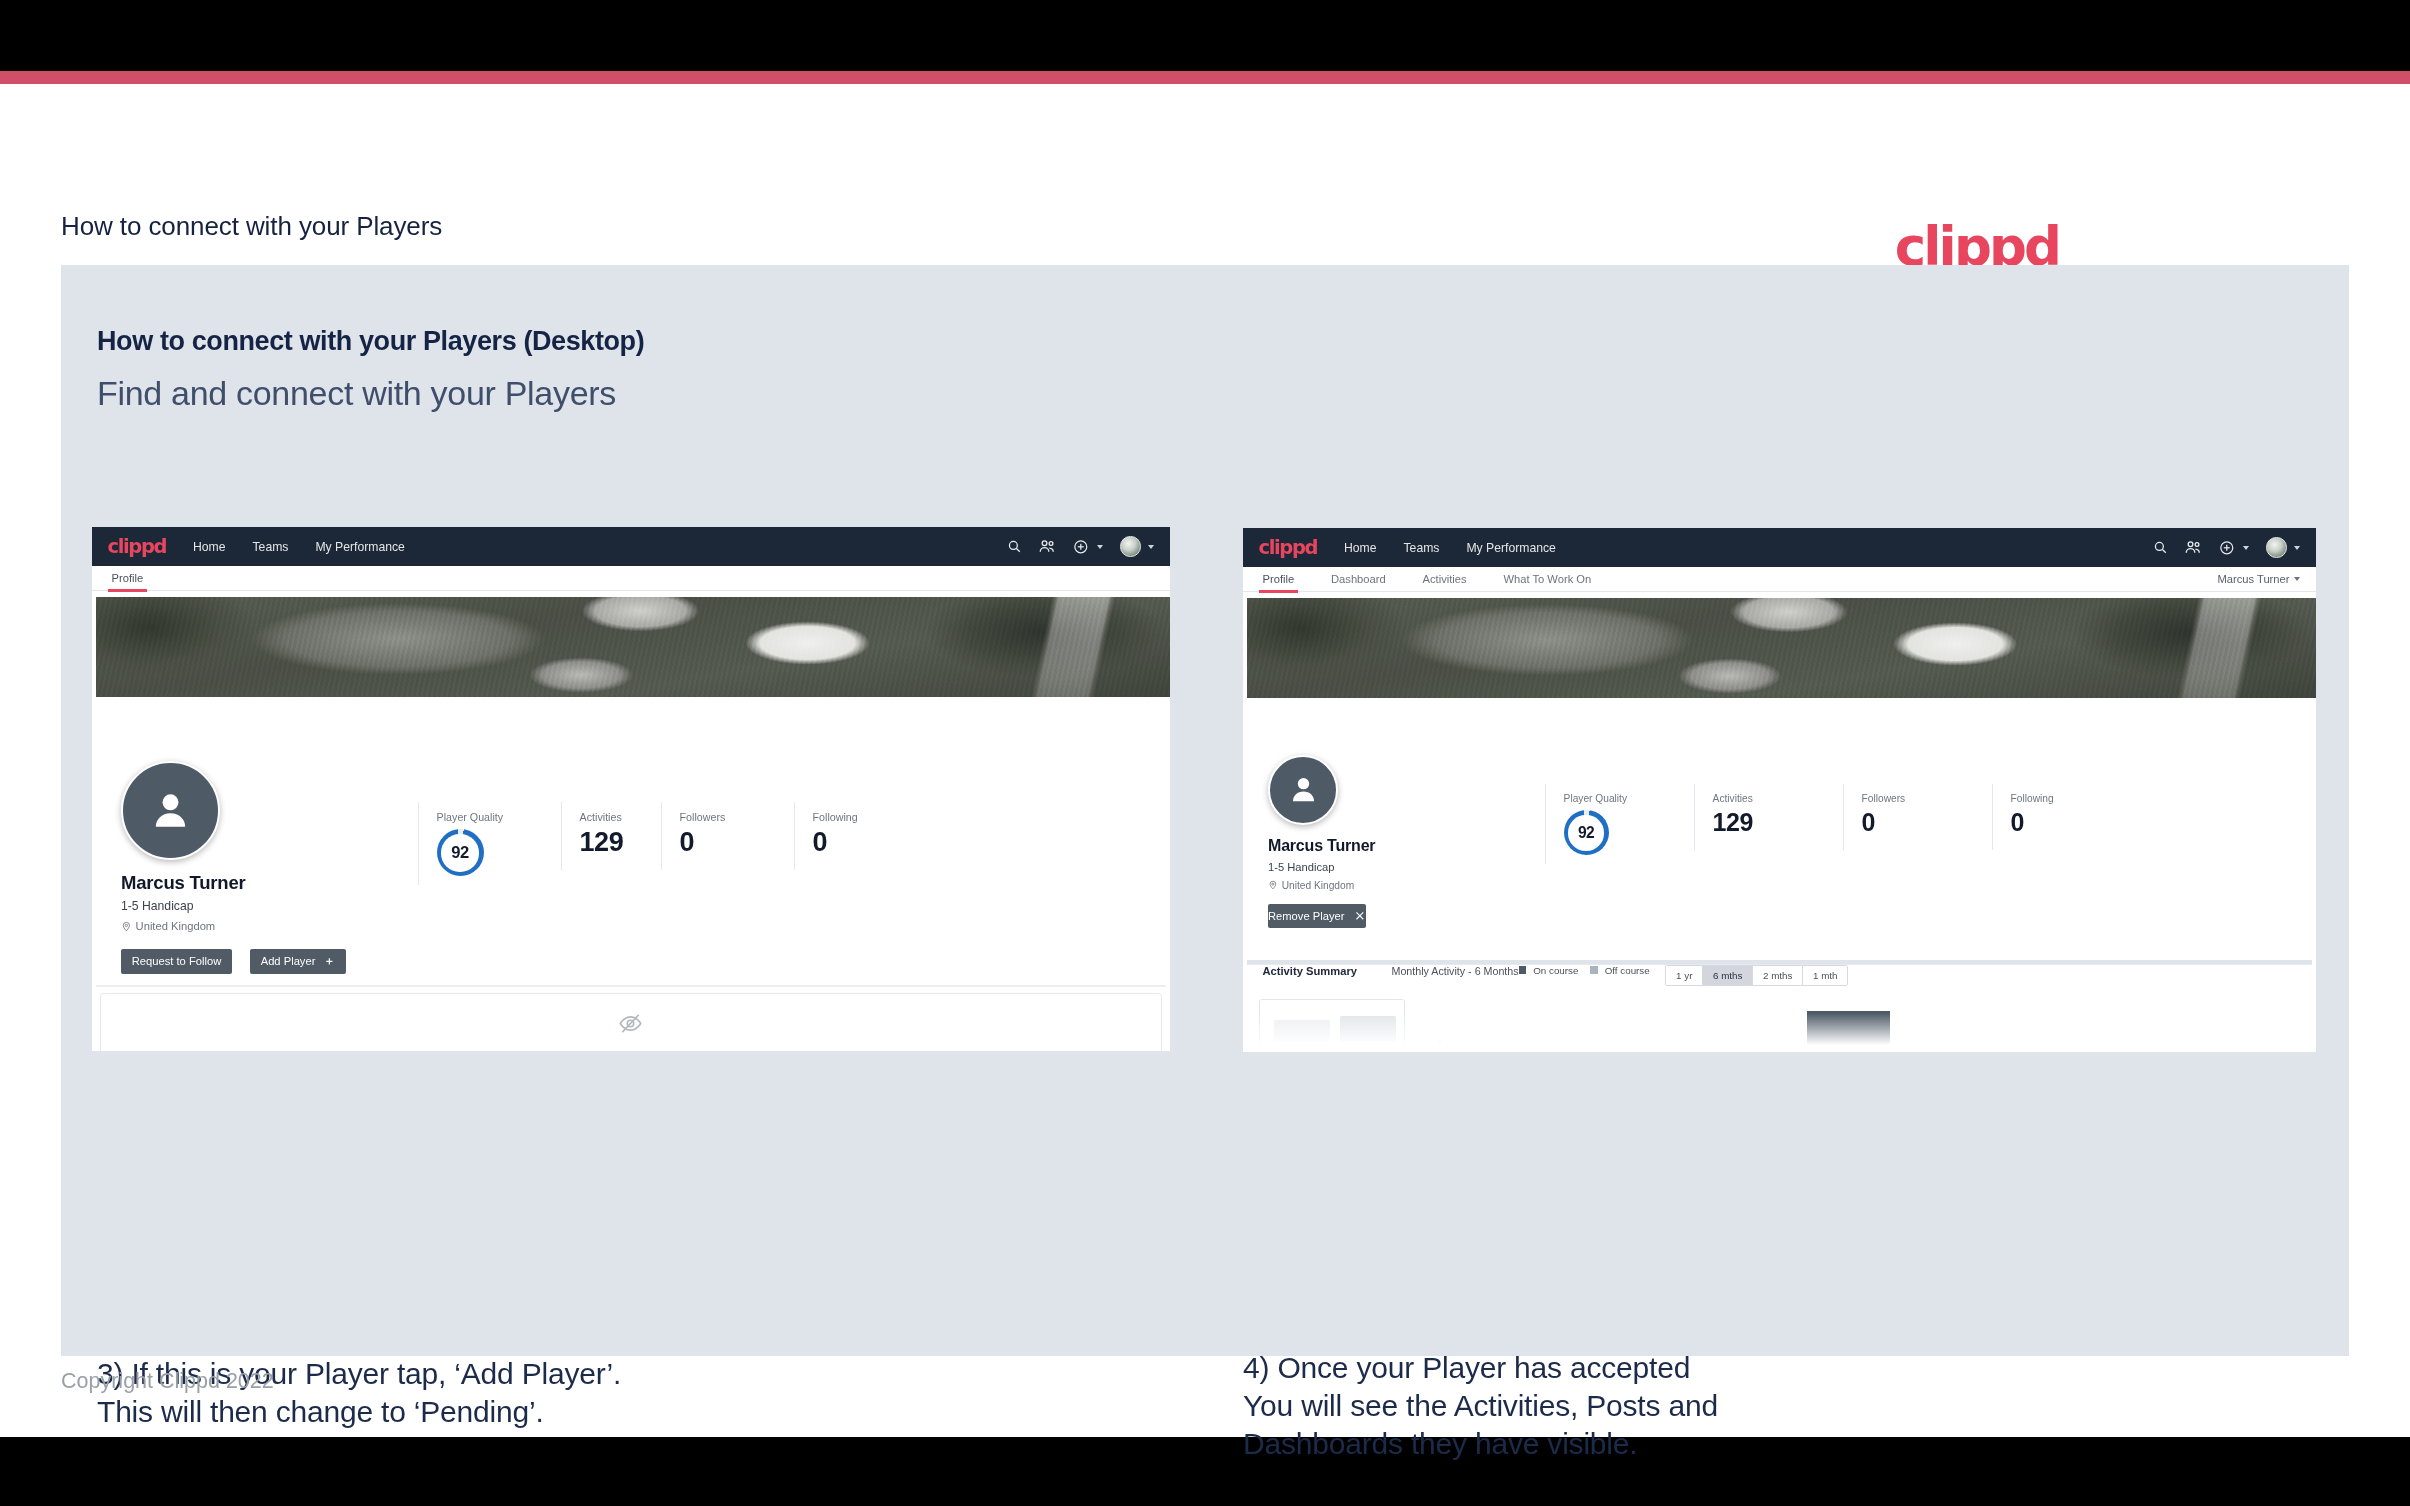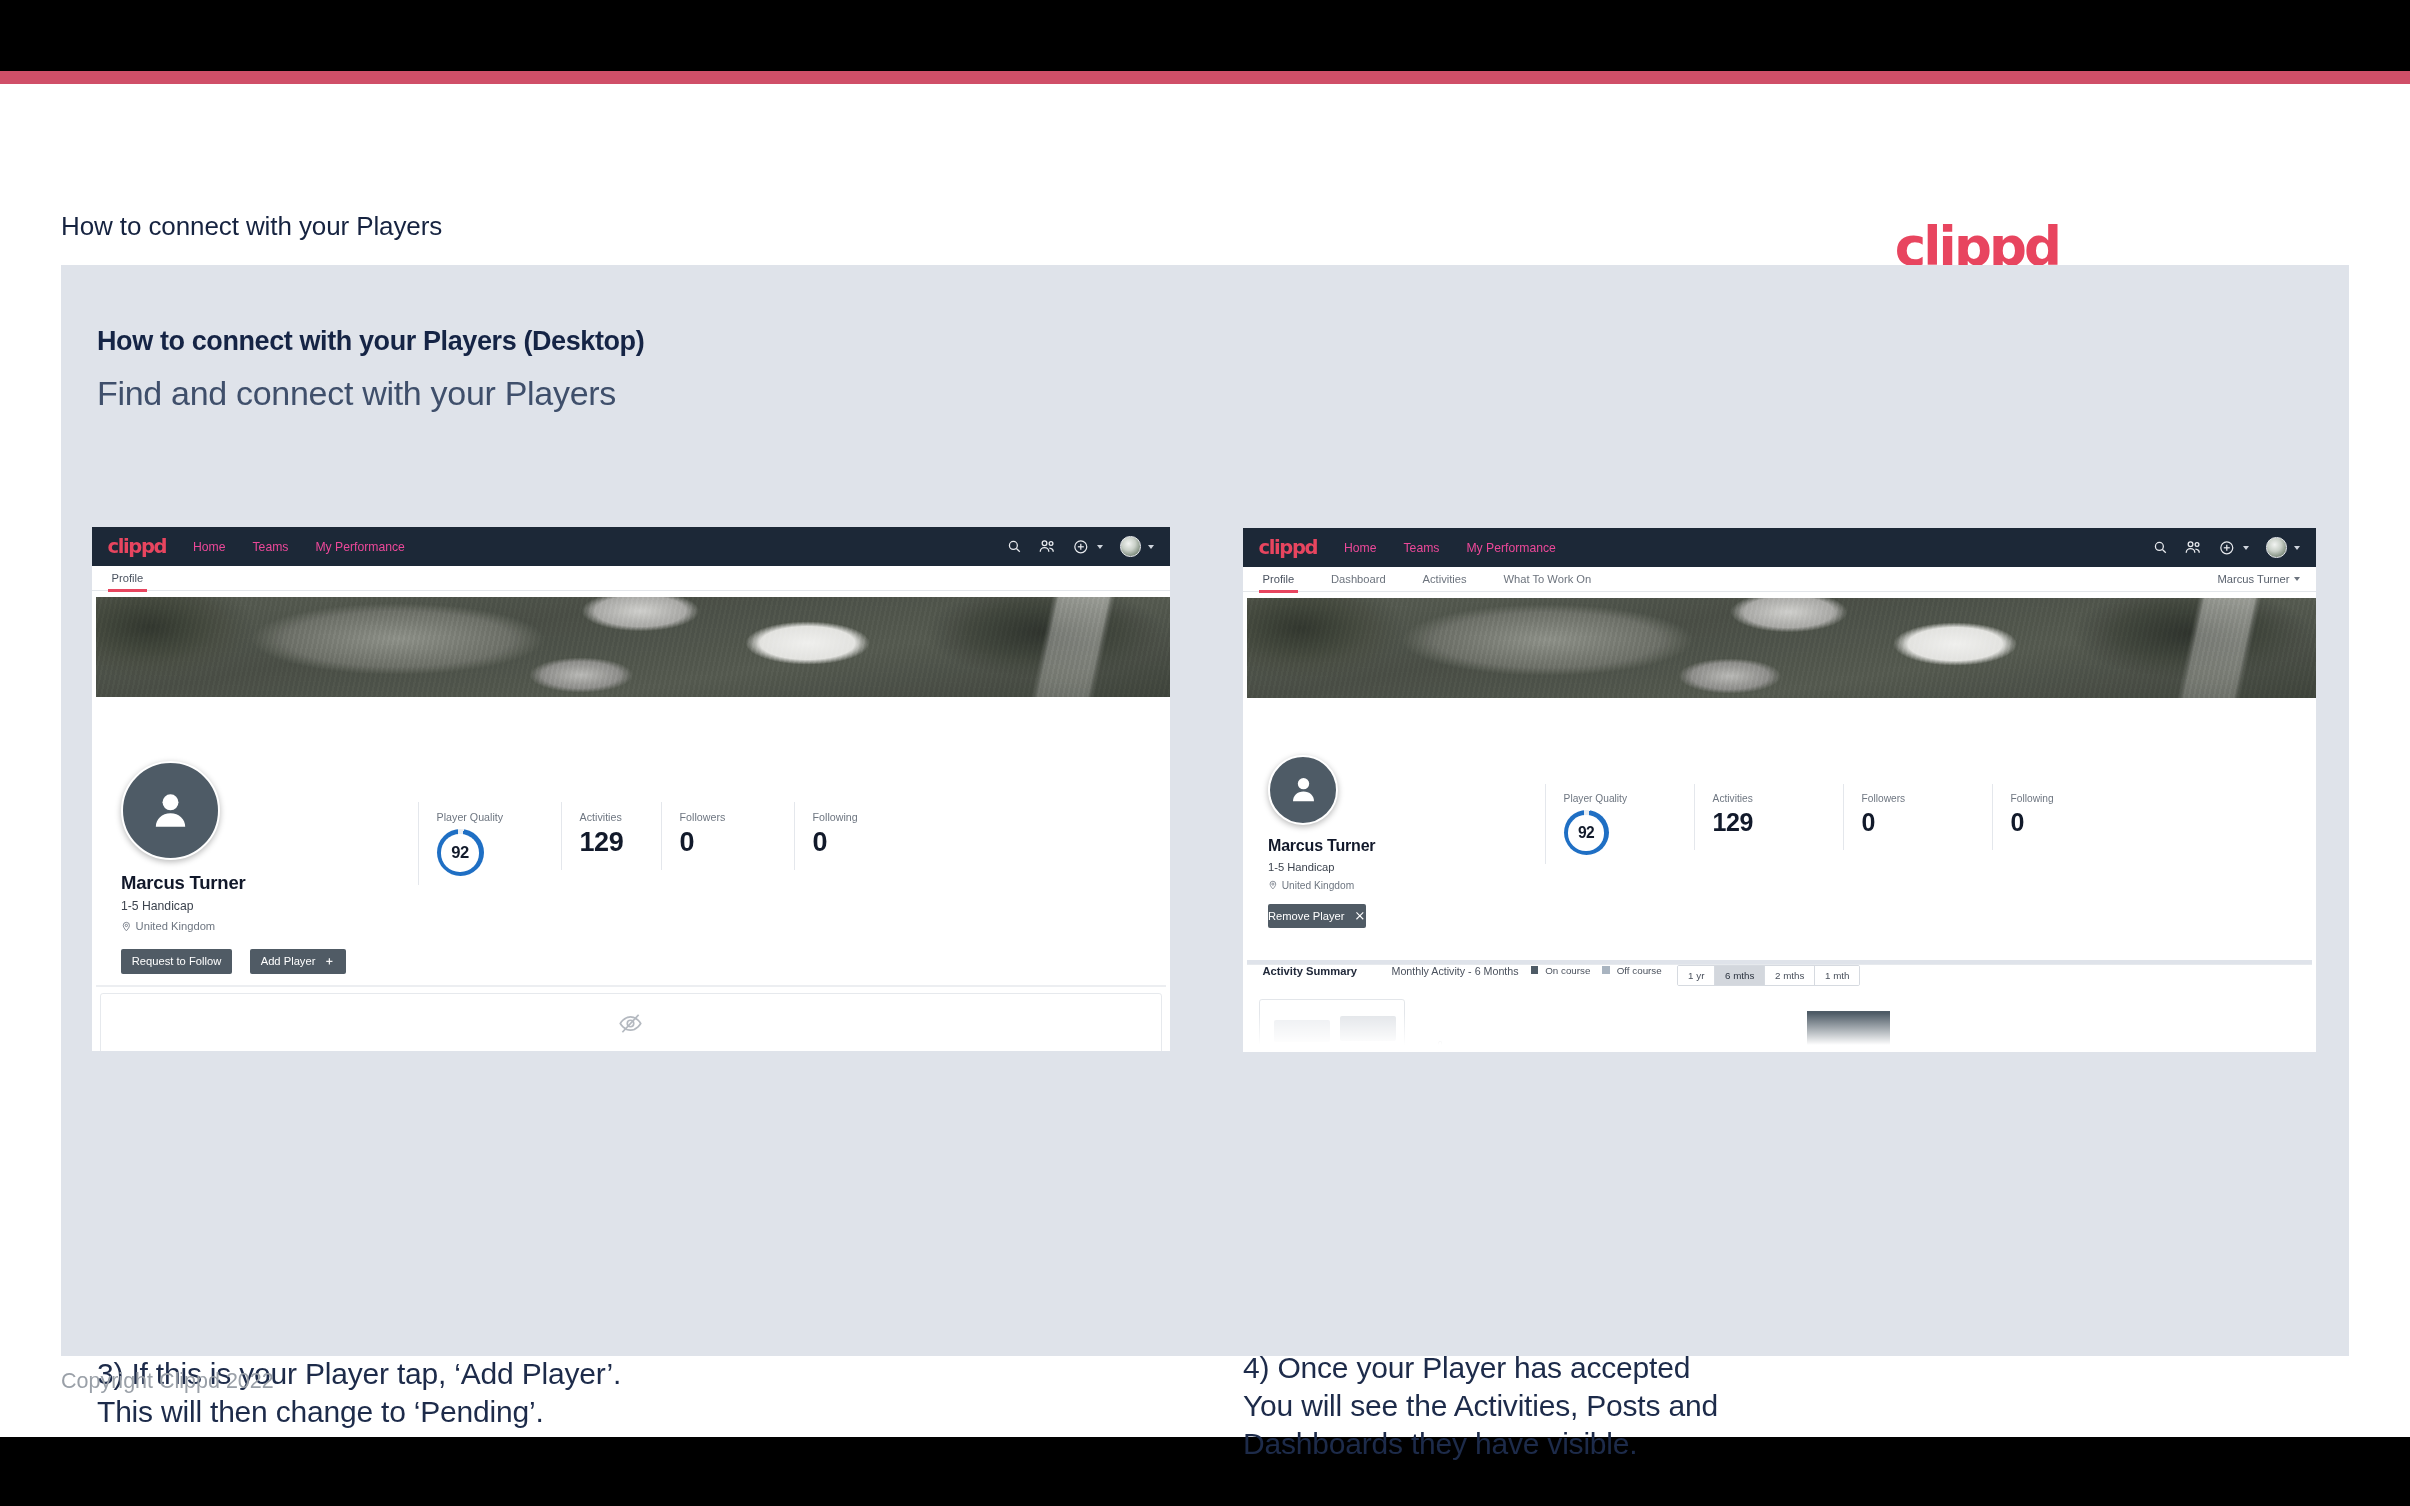--- a/index.html
+++ b/index.html
@@ -49,21 +49,21 @@
   .shot-right { left:1182px; top:263px; width:1073px; height:524px; }
 
   .appbar {
     position:relative; width:100%; background:#1c2837;
     display:flex; align-items:center;
   }
   .appbar .brand {
     font-family:"DejaVu Sans", sans-serif; font-weight:bold;
     color:#e8455f; letter-spacing:-1.4px;
   }
-  .appbar .navlinks { display:flex; align-items:center; color:#ec4899; }
+  .appbar .navlinks { display:flex; align-items:center; color:#e5e5e5; }
   .appbar .navlinks span { white-space:nowrap; }
   .appbar .spacer { flex:1 1 auto; }
   .appbar .icons { display:flex; align-items:center; }
   .ic { display:inline-flex; align-items:center; justify-content:center; color:#e8eaee; }
   .ic svg { display:block; }
   .avatar-pic {
     border-radius:50%;
     background: radial-gradient(circle at 40% 35%, #f2f4f2 0%, #c9d0c8 40%, #7f8d7e 75%, #5d6a5c 100%);
     border:1.5px solid #e8eaee;
   }
@@ -418,21 +418,21 @@
           <div class="stat-value" style="font-size:25px;margin-top:3.9px;">0</div>
         </div>
       </div>
 
       <div style="position:absolute;left:3.9px;top:362px;width:1065px;height:3.9px;background:#dfe3ea;"></div>
 
       <div class="act-strip" style="left:3.9px;top:366px;width:1065px;height:33px;padding:0 15.6px;">
         <span class="act-title" style="font-size:11.2px;width:129px;">Activity Summary</span>
         <span class="act-sub" style="font-size:10.7px;">Monthly Activity - 6 Months</span>
         <span class="spacer"></span>
-        <span class="legend" style="font-size:9.8px;gap:6.8px;margin-right:15.6px;margin-left:12px;">
+        <span class="legend" style="font-size:9.8px;gap:6.8px;margin-right:15.6px;">
           <span class="sw" style="width:7.8px;height:7.8px;background:#4e5b66;"></span>
           <span>On course</span>
           <span class="sw" style="width:7.8px;height:7.8px;background:#a9b4c0;margin-left:4.9px;"></span>
           <span>Off course</span>
         </span>
         <span class="segbtns" style="font-size:9.8px;">
           <span class="segbtn" style="padding:3.9px 9.8px;">1 yr</span>
           <span class="segbtn active" style="padding:3.9px 9.8px;">6 mths</span>
           <span class="segbtn" style="padding:3.9px 9.8px;">2 mths</span>
           <span class="segbtn" style="padding:3.9px 9.8px;">1 mth</span>

